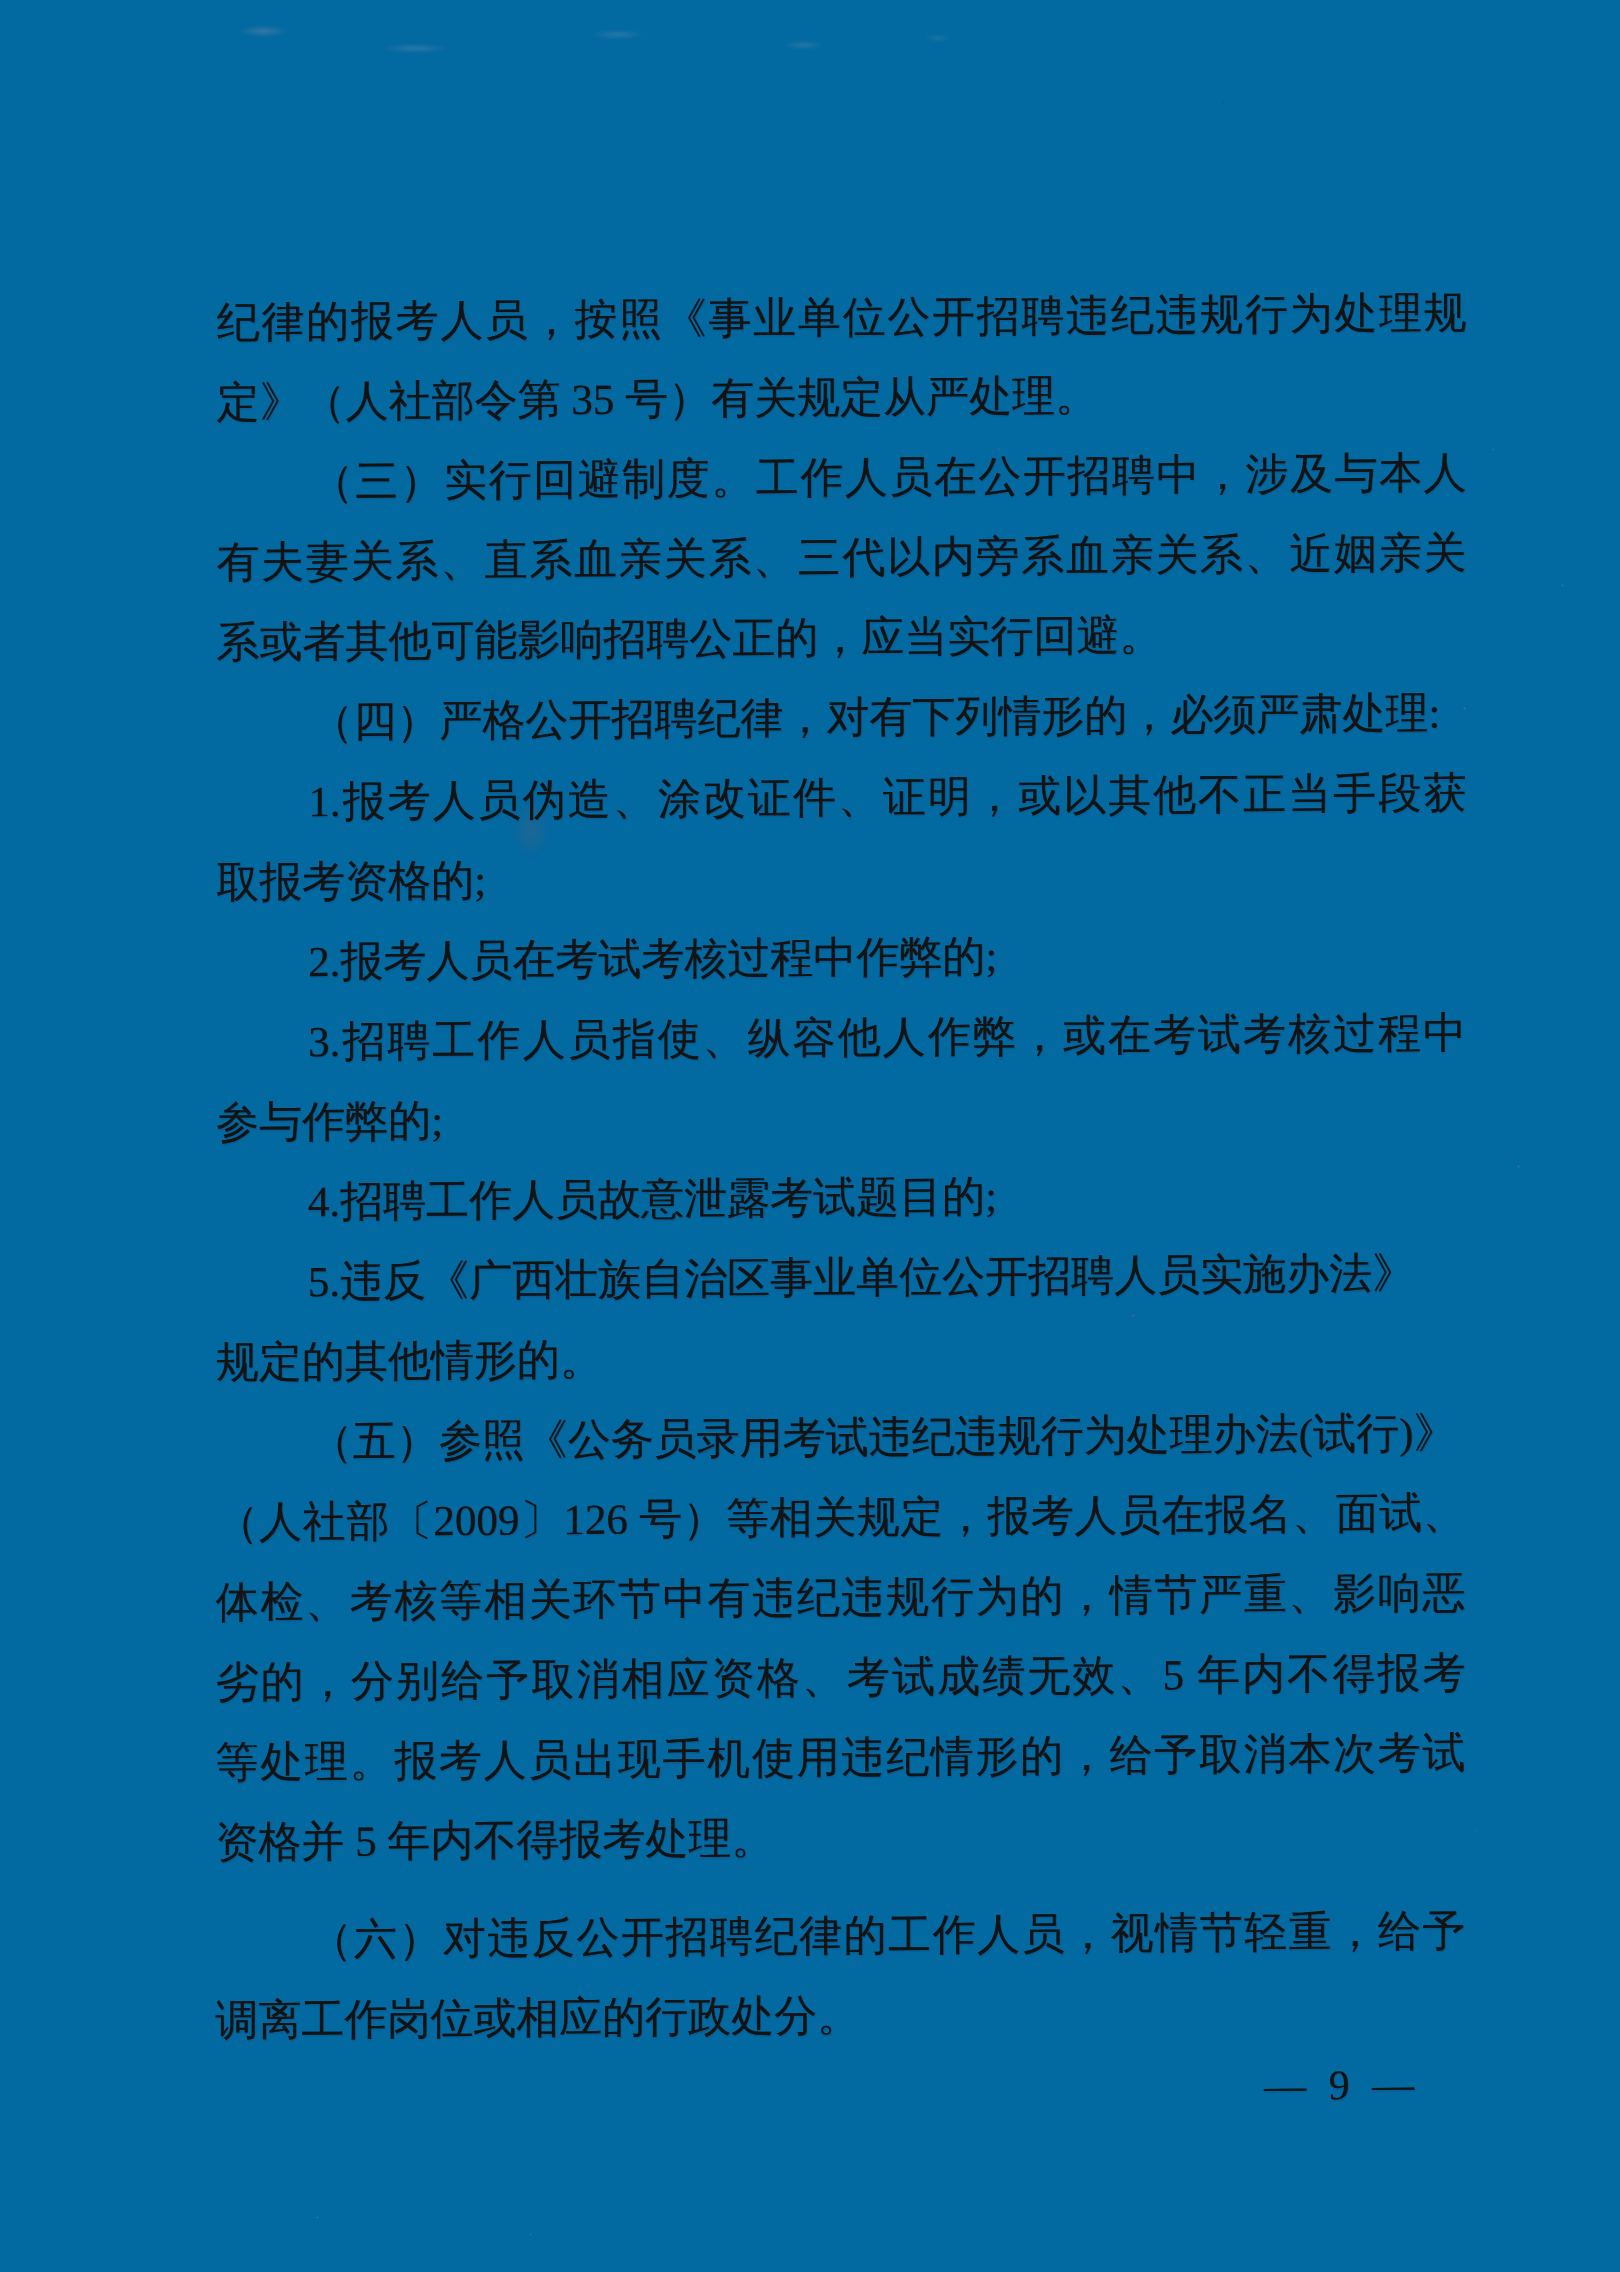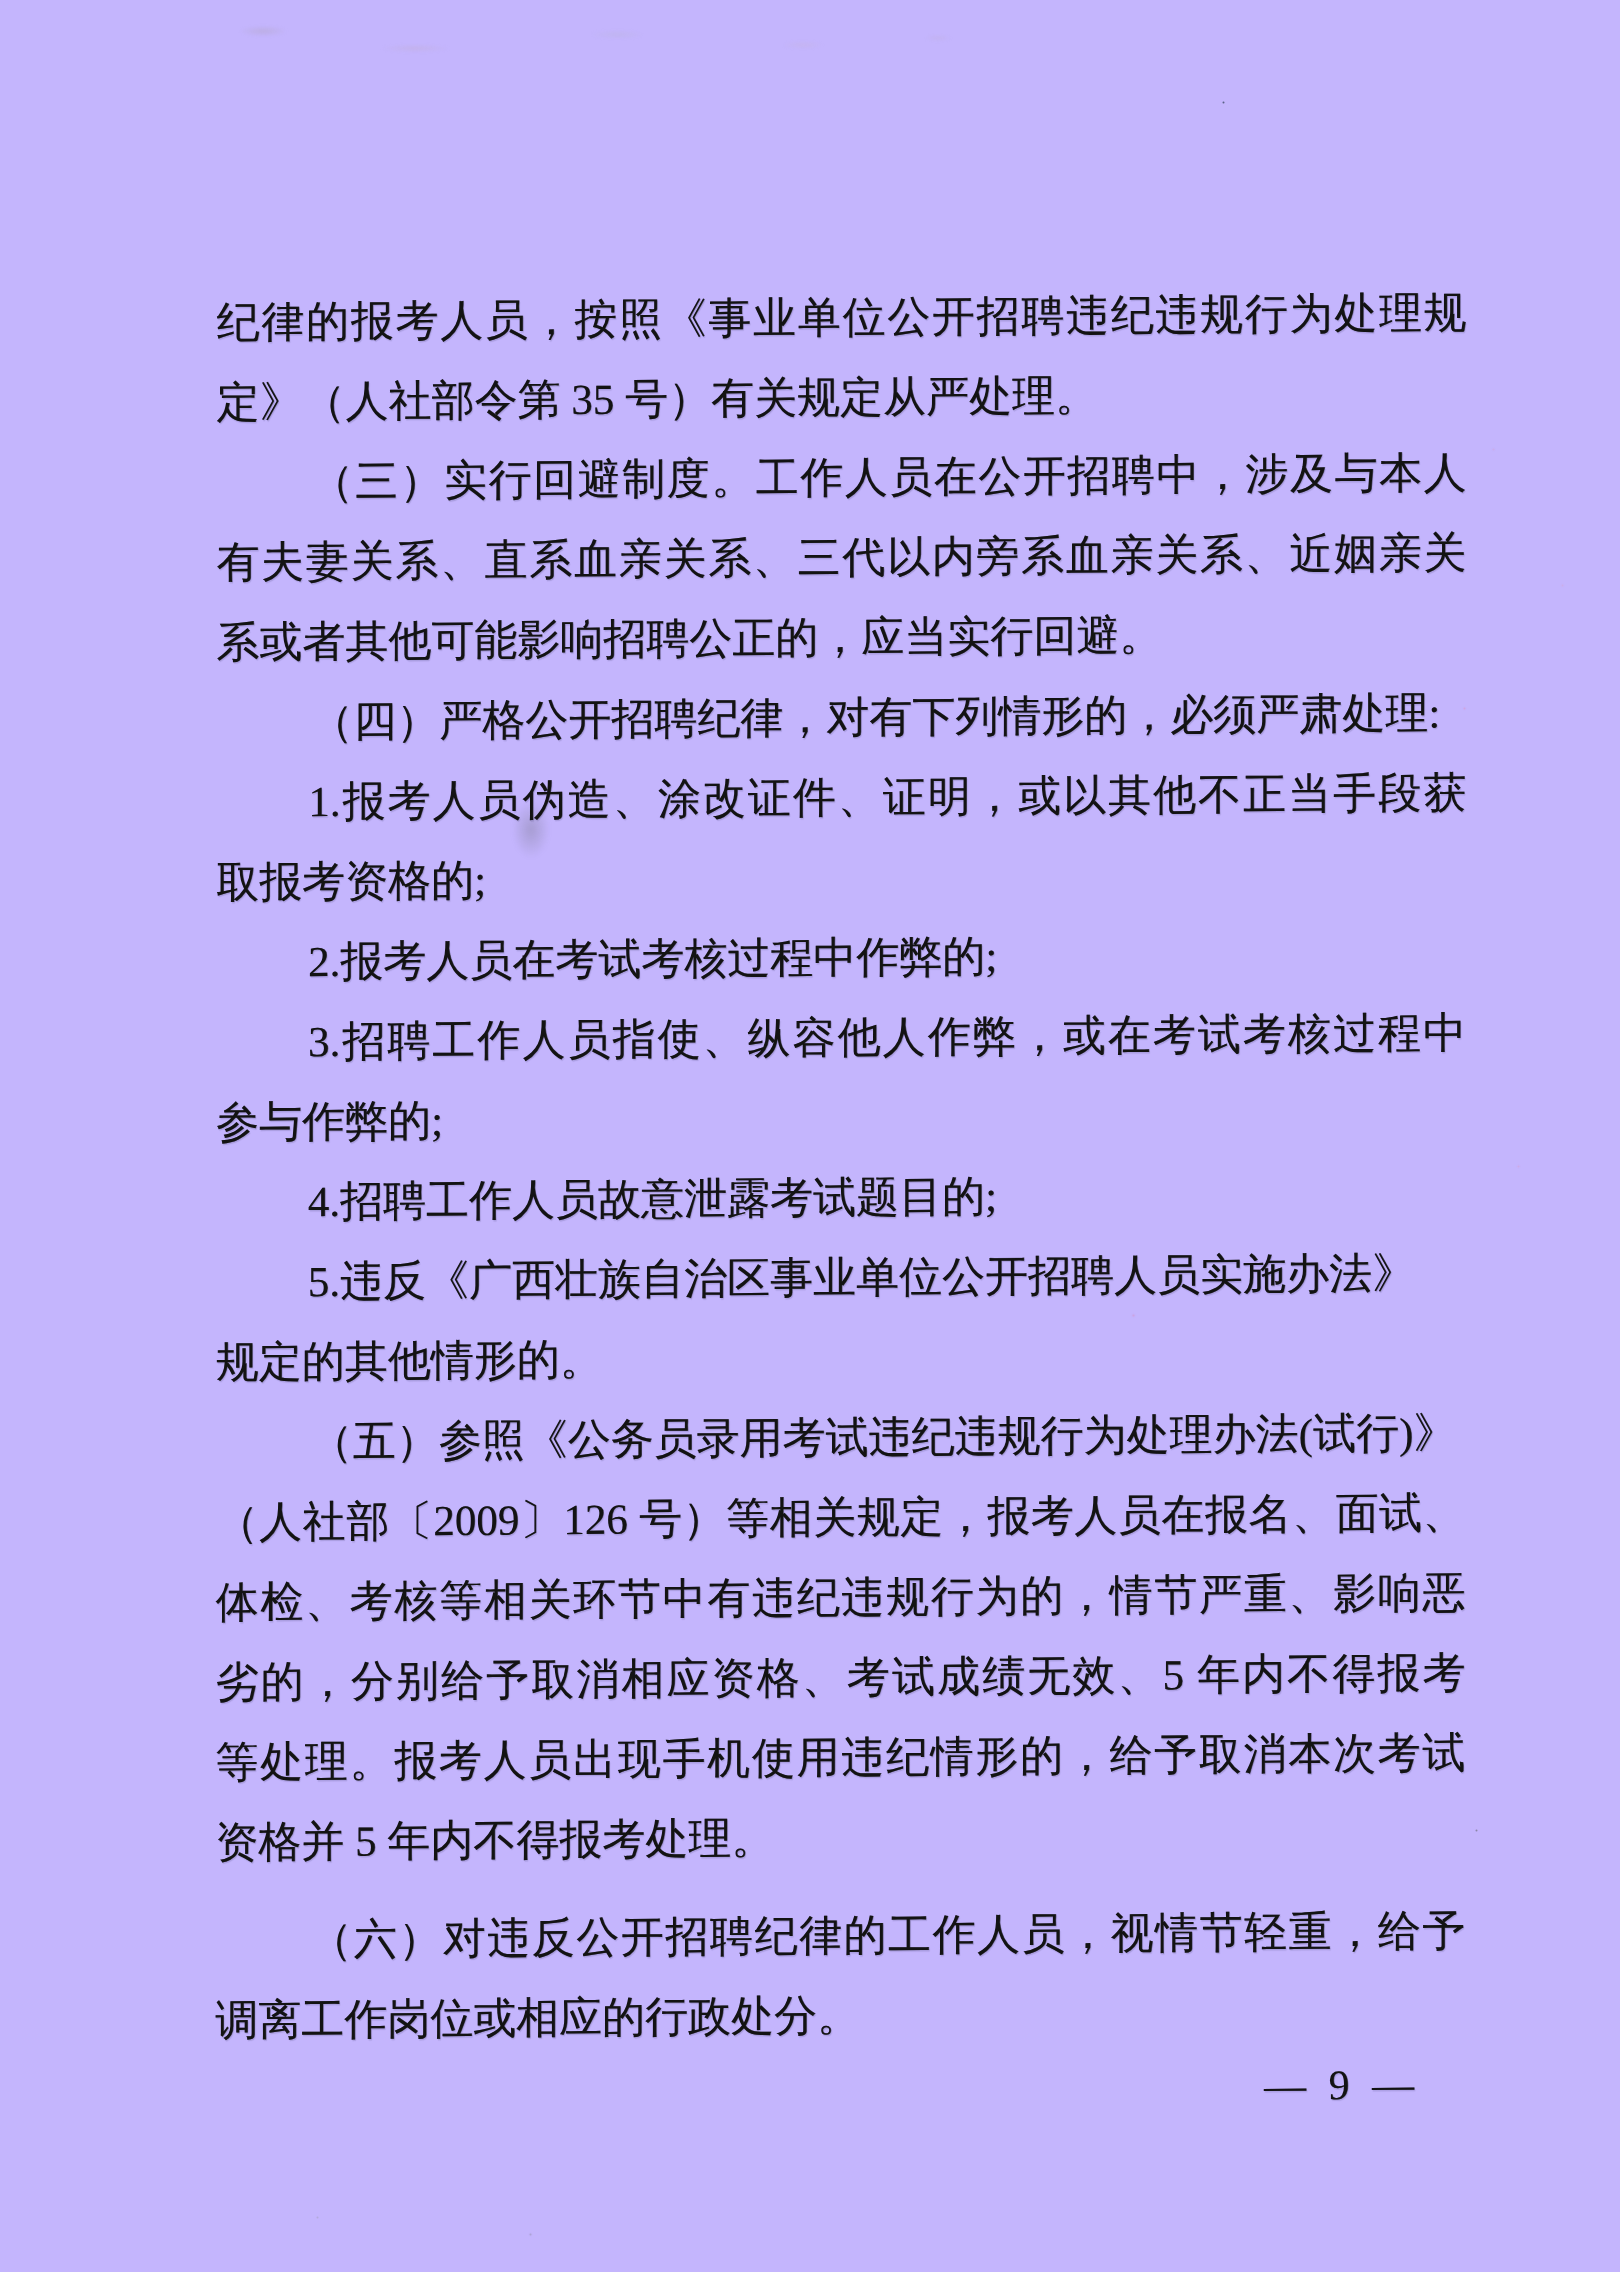--- a/index.html
+++ b/index.html
@@ -6,21 +6,21 @@
     margin: 0;
     padding: 0;
     width: 1621px;
     height: 2273px;
     background: #fdfdfc;
     overflow: hidden;
   }
   .sheet {
     position: absolute;
     inset: 0;
-    background: #c4b5fd;
+    background: #0369a1;
     text-decoration: underline;
   }
   
   .streak {
     position: absolute;
     left: 179px;
     top: 7px;
     width: 843px;
     height: 69px;
     background:

